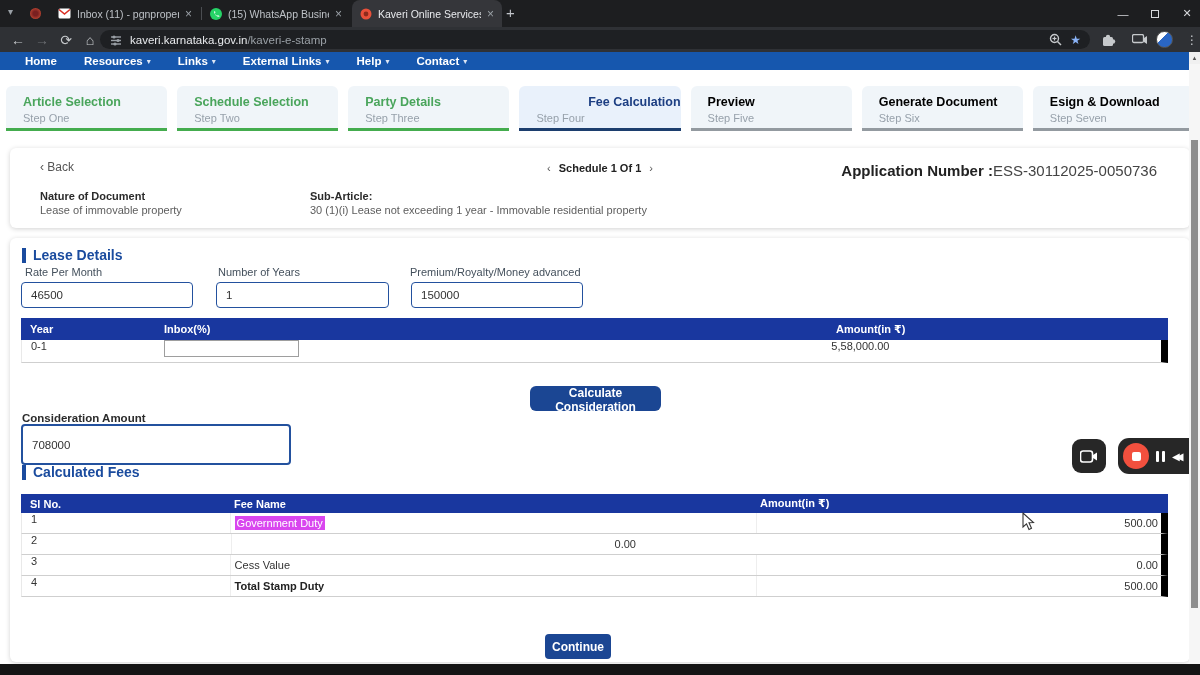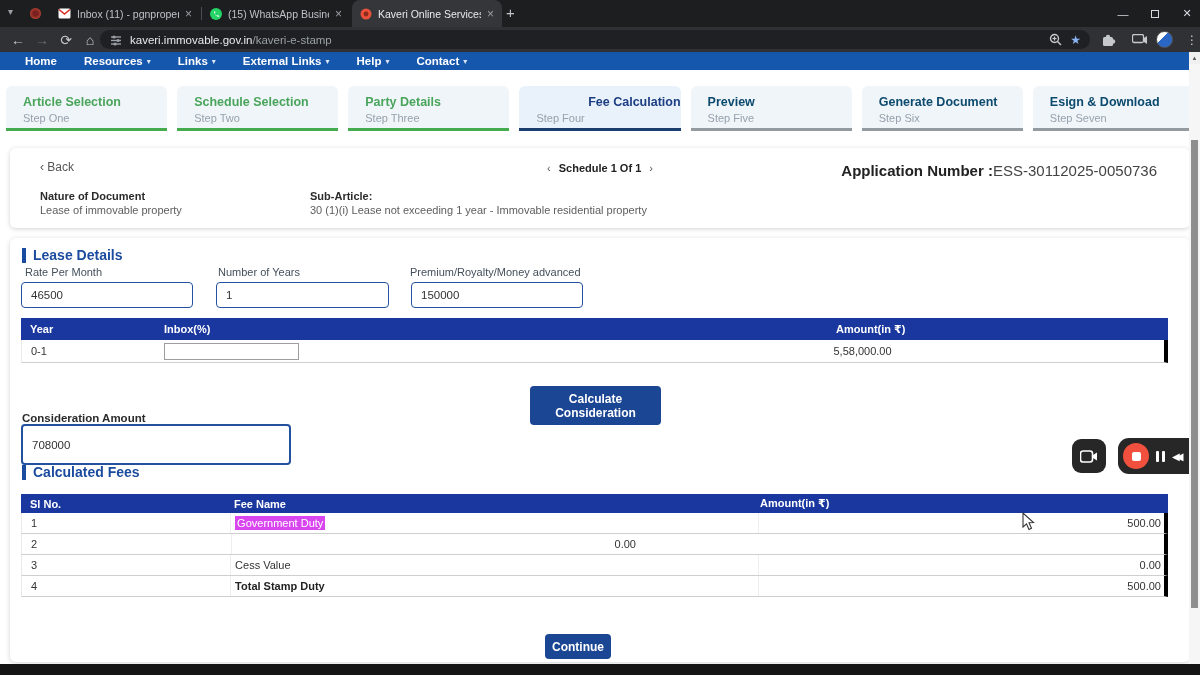--- a/index.html
+++ b/index.html
@@ -40,21 +40,21 @@
   .mainnav .caret { font-size:8px; color:#dce6f5; }
 
   
   .steps { position:absolute; left:0; top:86px; width:1200px; height:45px; display:flex; gap:10px; padding:0 6px; }
   .step { flex:1; position:relative; background:#f0f5f9; border-radius:6px 6px 0 0; padding:9px 0 0 17px; }
   .step .s-title { font-size:12.5px; font-weight:bold; }
   .step .s-sub { font-size:11px; color:#97a1ab; margin-top:3px; }
   .step .bar { position:absolute; left:0; right:0; bottom:0; height:3px; }
   .step.done .s-title { color:#4aa55c; } .step.done .bar { background:#44ac4e; }
   .step.active { background:#e9f1fb; } .step.active .s-title { color:#1c3e82;text-align:right; } .step.active .bar { background:#1c3e6e; }
-  .step.todo .s-title { color:#0c4a6e; } .step.todo .bar { background:#939aa0; }
+  .step.todo .s-title { color:#000000; } .step.todo .bar { background:#939aa0; }
 
   
   .card { position:absolute; left:10px; width:1180px; background:#fff; border-radius:6px; box-shadow:0 1px 5px rgba(0,0,0,.18); }
   #card-top { top:148px; height:80px; }
   #card-main { top:238px; height:424px; }
 
   .backlink { position:absolute; left:40px; top:160px; font-size:12px; color:#555; }
   .sched { position:absolute; left:0; top:162px; width:1200px; text-align:center; font-size:11px; color:#333; }
   .sched b { font-weight:bold; color:#222; }
   .sched .arr { color:#555; padding:0 8px; }
@@ -67,22 +67,22 @@
   .sec-title { position:absolute; font-size:14px; font-weight:bold; color:#1a4b9e; }
   .sec-bar { position:absolute; width:4px; height:15px; background:#1a4b9e; }
 
   .f-label { position:absolute; font-size:11px; color:#44505c; }
   .f-input { position:absolute; height:26px; border:1px solid #23519e; border-radius:4px; padding-left:9px;
     font-size:11.5px; color:#333; font-family:inherit; background:#fff; }
   .f-input.thick { border-width:2px; }
 
   .tbl { position:absolute; left:21px; width:1147px; }
   .t-head { display:flex; background:#19379f; color:#fff; font-weight:bold; font-size:11px; align-items:center; }
-  .t-row { display:flex; background:#fff; font-size:11px; color:#333; align-items:center;
-    border-bottom:1px solid #cfcfcf; border-left:1px solid #e9e9e9; border-right:4px solid #000000; }
+  .t-row { display:flex; background:#fff; font-size:11px; color:#333; align-items:flex-start;
+    border-bottom:1px solid #cfcfcf; border-left:1px solid #e9e9e9; border-right:7px solid #000000; }
   .c { overflow:hidden; white-space:nowrap; }
   #rate-table .c1 { width:139px; padding-left:9px; }
   #rate-table .c2 { width:672px; padding-left:4px; }
   #rate-table .c3 { width:336px; padding-left:4px; }
   #rate-table .t-head { height:22px; }
   #rate-table .t-row { height:23px; }
   .rate-input { width:135px; height:17px; border:1px solid #9e9e9e; background:#fff; font-family:inherit; }
 
   #fee-table .c1 { width:209px; padding-left:9px; }
   #fee-table .c2 { width:530px; padding-left:4px; border-left:1px solid #eeeeee; align-self:stretch; display:flex; align-items:center; }
@@ -171,21 +171,21 @@
       <svg width="12" height="12" style="margin:0 8px 0 10px;">
           <g stroke="#9aa0a6" stroke-width="1.4">
             <line x1="1" y1="3" x2="11" y2="3"></line>
             <line x1="1" y1="6.5" x2="11" y2="6.5"></line>
             <line x1="1" y1="10" x2="11" y2="10"></line>
           </g>
           <circle cx="4" cy="3" r="1.6" fill="#9aa0a6"></circle>
           <circle cx="8" cy="6.5" r="1.6" fill="#9aa0a6"></circle>
           <circle cx="5" cy="10" r="1.6" fill="#9aa0a6"></circle>
         </svg>
-      <span class="url-host">kaveri.immovable.gov.in</span>
+      <span class="url-host">kaveri.karnataka.gov.in</span>
         <span class="url-path">/kaveri-e-stamp</span>
       <span class="pill-right">
         <svg width="13" height="13">
             <circle cx="5.5" cy="5.5" r="4" fill="none" stroke="#c6c9cc" stroke-width="1.4"></circle>
             <line x1="8.5" y1="8.5" x2="12" y2="12" stroke="#c6c9cc" stroke-width="1.4"></line>
             <line x1="3.5" y1="5.5" x2="7.5" y2="5.5" stroke="#c6c9cc" stroke-width="1.2"></line>
             <line x1="5.5" y1="3.5" x2="5.5" y2="7.5" stroke="#c6c9cc" stroke-width="1.2"></line>
           </svg>
         <span class="star">★</span>
       </span>
@@ -296,21 +296,21 @@
       <span class="c c2">Inbox(%)</span>
       <span class="c c3">Amount(in ₹)</span>
     </div>
     <div class="t-row">
       <span class="c c1">0-1</span>
       <span class="c c2"><input class="rate-input" value="" style=""></span>
       <span class="c c3">5,58,000.00</span>
     </div>
   </div>
 
-  <button class="btn" style="left:530px;top:386px;width:131px;height:39px;">Calculate Consideration</button>
+  <button class="btn" style="left:530px;top:386px;width:131px;height:25px;border-radius:6px;">Calculate Consideration</button>
 
   <span class="f-label" style="left:22px;top:412px;font-weight:bold;color:#2b2b2b;font-size:11.5px;">Consideration Amount</span>
   <input class="f-input thick" style="left: 21px; top: 424px; width: 270px; height: 41px;" value="708000">
 
   <span class="sec-bar" style="left:22px;top:465px;"></span>
   <span class="sec-title" style="left:33px;top:464px;">Calculated Fees</span>
 
   <div class="tbl" id="fee-table" style="top:494px;">
     <div class="t-head">
       <span class="c c1">Sl No.</span>

